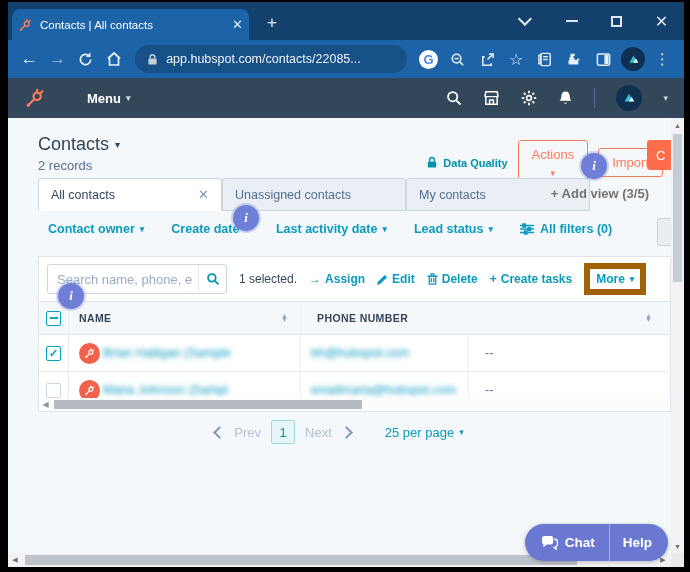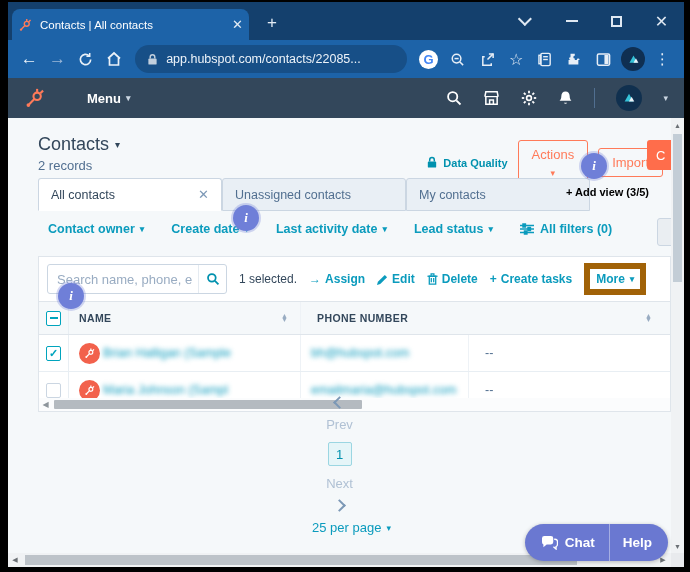--- a/index.html
+++ b/index.html
@@ -65,21 +65,21 @@
   .btn-outline .caret { font-size:9px; }
   .btn-solid-cut { position:absolute; top:22px; right:-18px; width:42px; height:30px; background:#ff6d4b;
                    border-radius:3px; color:#fff; font-size:13px; display:flex; align-items:center; padding-left:9px; }
 
   .tabs-row { position:absolute; left:30px; top:60px; display:flex; }
   .view-tab { width:184px; height:33px; display:flex; align-items:center; justify-content:space-between;
               padding:0 12px; font-size:12.5px; border:1px solid #cbd6e2; background:#e9eff5; color:#516f90;
               border-radius:3px 3px 0 0; }
   .view-tab.active { background:#fff; color:#33475b; border-bottom-color:#fff; }
   .view-tab .x { color:#7c98b6; font-size:13px; }
-  .add-view { position:absolute; right:22px; top:68px; color:#000000; font-size:11px; font-weight:bold; }
+  .add-view { position:absolute; right:22px; top:68px; color:#737373; font-size:13px; font-weight:bold; }
 
   .filters-row { position:absolute; left:40px; top:104px; display:flex; align-items:center; gap:27px; }
   .filter-item { color:#0b9bbd; font-size:12.5px; font-weight:bold; display:flex; align-items:center; gap:5px; }
   .filter-item .caret { font-size:9px; }
   .all-filters { display:flex; align-items:center; gap:6px; color:#0b9bbd; font-size:12.5px; font-weight:bold; }
   .partial-box { position:absolute; right:-6px; top:100px; width:20px; height:28px; background:#eaeef2;
                  border:1px solid #cbd6e2; border-radius:3px; }
 
   .panel { position:absolute; left:30px; top:138px; width:633px; height:156px; background:#fff;
            border:1px solid #dfe5eb; }
@@ -112,21 +112,21 @@
   .checkbox.checked { border-color:#00a4bd; color:#00a4bd; font-size:11px; font-weight:bold; }
   .row-avatar { width:21px; height:21px; border-radius:50%; background:#f2614c; display:flex;
                 align-items:center; justify-content:center; flex:0 0 auto; }
   .blurred { filter:blur(2.6px); color:#0b9bbd; font-size:12.5px; white-space:nowrap; overflow:hidden; }
   .phone-dash { color:#516f90; font-size:12.5px; }
 
   .tbl-hscroll { position:absolute; left:0; right:0; bottom:0; height:13px; background:#fbfcfd; display:flex; align-items:center; }
   .tbl-hscroll .arrow { width:13px; height:13px; display:flex; align-items:center; justify-content:center; color:#8d959c; font-size:8px; }
   .tbl-hscroll .thumb { margin-left:2px; width:308px; height:9px; background:#b4bac0; border-radius:1px; }
 
-  .pagination { position:absolute; left:0; right:0; top:280px; display:flex; align-items:center; justify-content:center; gap:10px;flex-direction:column; }
+  .pagination { position:absolute; left:0; right:0; top:302px; display:flex; align-items:center; justify-content:center; gap:10px; }
   .pg-chev { width:9px; height:9px; border-left:2px solid #7c98b6; border-bottom:2px solid #7c98b6; }
   .pg-chev.left  { transform:rotate(45deg); }
   .pg-chev.right { transform:rotate(225deg); }
   .pg-label { color:#b0c1d4; font-size:13px; }
   .pg-current { min-width:24px; height:24px; border:1px solid #9bd6e2; background:#e5f5f8; color:#0091ae;
                 font-size:13px; display:flex; align-items:center; justify-content:center; border-radius:2px; }
   .per-page { color:#0b9bbd; font-size:13px; display:flex; align-items:center; gap:5px; margin-left:24px; }
   .per-page .caret { font-size:9px; }
 
   .info-marker { position:absolute; width:26px; height:26px; border-radius:50%; background:#6f7fd8;

